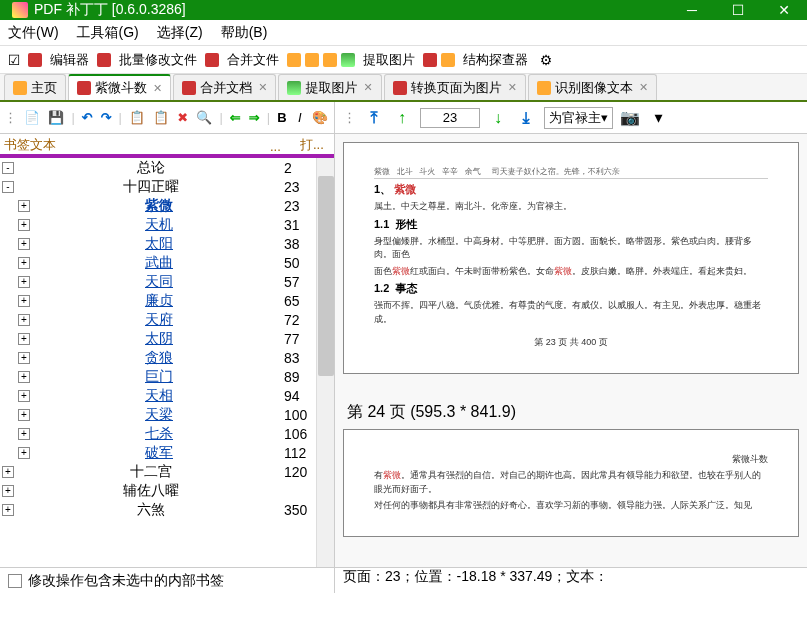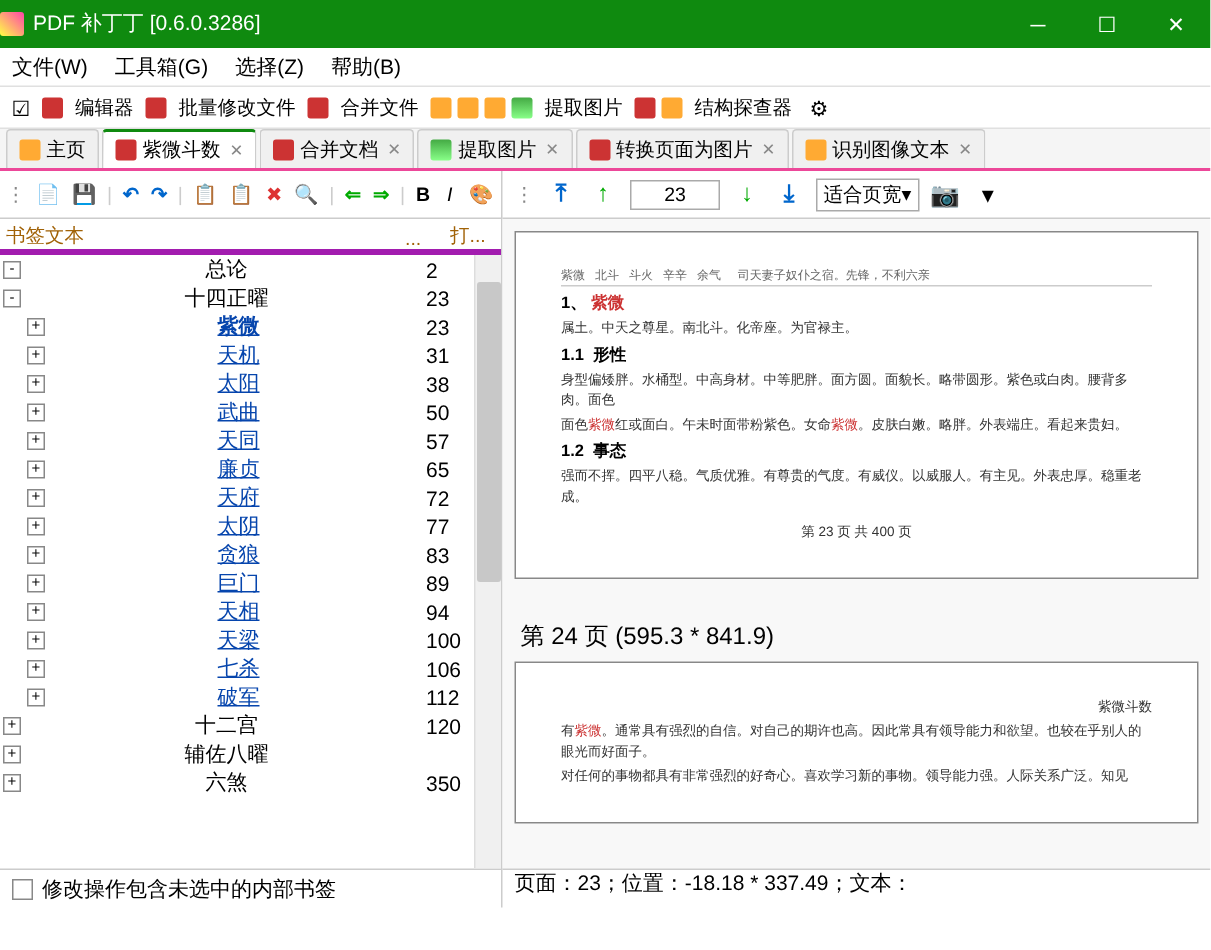--- a/index.html
+++ b/index.html
@@ -1,30 +1,30 @@
 <!DOCTYPE html>
 <html><head>
 <meta charset="utf-8">
 <style>
 * { box-sizing: border-box; margin: 0; padding: 0; font-family: "Microsoft YaHei", sans-serif; }
 body { width: 807px; height: 633px; background: #fff; overflow: hidden; font-size: 13px; }
-.titlebar { height: 32px; background: #0f8a0f; color: #fff; display: flex; align-items: center; padding-left: 0; }
+.titlebar { height: 20px; background: #0f8a0f; color: #fff; display: flex; align-items: center; padding-left: 12px; }
 .titlebar .icon { width: 16px; height: 16px; background: linear-gradient(45deg,#ff4,#f4a); margin-right: 6px; border-radius: 2px; }
 .titlebar .title { flex: 1; font-size: 14px; }
 .titlebar .winbtns { display: flex; }
 .titlebar .winbtn { width: 46px; height: 30px; display: flex; align-items: center; justify-content: center; color: #fff; font-size: 14px; }
 .menubar { height: 26px; background: #fff; display: flex; align-items: center; padding-left: 8px; gap: 18px; font-size: 14px; border-bottom: 1px solid #e0e0e0; }
 .menubar span { cursor: default; }
 .toolbar1 { height: 28px; background: #fff; display: flex; align-items: center; padding-left: 4px; gap: 4px; border-bottom: 1px solid #e0e0e0; }
 .tb-ico { width: 20px; height: 20px; display: flex; align-items: center; justify-content: center; font-size: 14px; }
 .tb-pdf { width: 14px; height: 14px; background: #c33; border-radius: 2px; display: inline-block; }
 .tb-img { width: 14px; height: 14px; background: linear-gradient(#4a4,#8f8); border-radius: 2px; display: inline-block; }
 .tb-orange { width: 14px; height: 14px; background: #fa3; border-radius: 2px; display: inline-block; }
 .tb-label { font-size: 13px; padding: 0 4px; }
-.tabs { height: 28px; background: #f5f5f5; display: flex; align-items: flex-end; padding-left: 4px; border-bottom: 2px solid #ec4899; }
+.tabs { height: 28px; background: #f5f5f5; display: flex; align-items: flex-end; padding-left: 4px; border-bottom: 2px solid #4d7c0f; }
 .tab { height: 26px; padding: 0 8px; display: flex; align-items: center; gap: 4px; background: #f0f0f0; border: 1px solid #ccc; border-bottom: none; margin-right: 2px; font-size: 13px; border-radius: 3px 3px 0 0; }
 .tab.active { background: #fff; border-top: 2px solid #0f8a0f; }
 .tab-x { color: #888; font-size: 11px; margin-left: 2px; }
 .workspace { display: flex; height: 491px; }
 .leftpanel { width: 335px; border-right: 1px solid #ccc; display: flex; flex-direction: column; }
 .lefttb { height: 32px; border-bottom: 1px solid #ccc; display: flex; align-items: center; padding: 0 4px; gap: 6px; }
 .lt-ico { width: 22px; height: 22px; display: flex; align-items: center; justify-content: center; border: 1px solid transparent; }
 .tree-header { height: 24px; display: flex; padding: 0 4px; font-size: 13px; color: #a16207; border-bottom: 4px solid #a21caf; align-items: flex-end; }
 .tree-header .col1 { flex: 1; }
 .tree-header .col2 { width: 30px; }
@@ -282,21 +282,21 @@
   </div>
 
   <div class="rightpanel">
     <div class="righttb">
       <span style="color:#888">⋮</span>
       <span class="rt-ico blue arrow">⤒</span>
       <span class="rt-ico green arrow">↑</span>
       <input class="pgnum" value="23" style="">
       <span class="rt-ico green arrow">↓</span>
       <span class="rt-ico blue arrow">⤓</span>
-      <div class="zoom-sel"><span>适合页宽</span> ▾</div>
+      <div class="zoom-sel"><span>为官禄主</span> ▾</div>
       <span class="rt-ico">📷</span>
       <span class="rt-ico">▾</span>
     </div>
     <div class="preview">
       <div class="page-card">
         <p style="font-size:8px;color:#666;border-bottom:1px solid #ccc">紫微 &nbsp; 北斗 &nbsp; 斗火 &nbsp; 辛辛 &nbsp; 余气 &nbsp;&nbsp;&nbsp; 司天妻子奴仆之宿。先锋，不利六亲</p>
         <h4><span>1、</span> <span class="red">紫微</span></h4>
         <p>属土。中天之尊星。南北斗。化帝座。为官禄主。</p>
         <h4><span>1.1</span> &nbsp;<span>形性</span></h4>
         <p>身型偏矮胖。水桶型。中高身材。中等肥胖。面方圆。面貌长。略带圆形。紫色或白肉。腰背多肉。面色</p>

